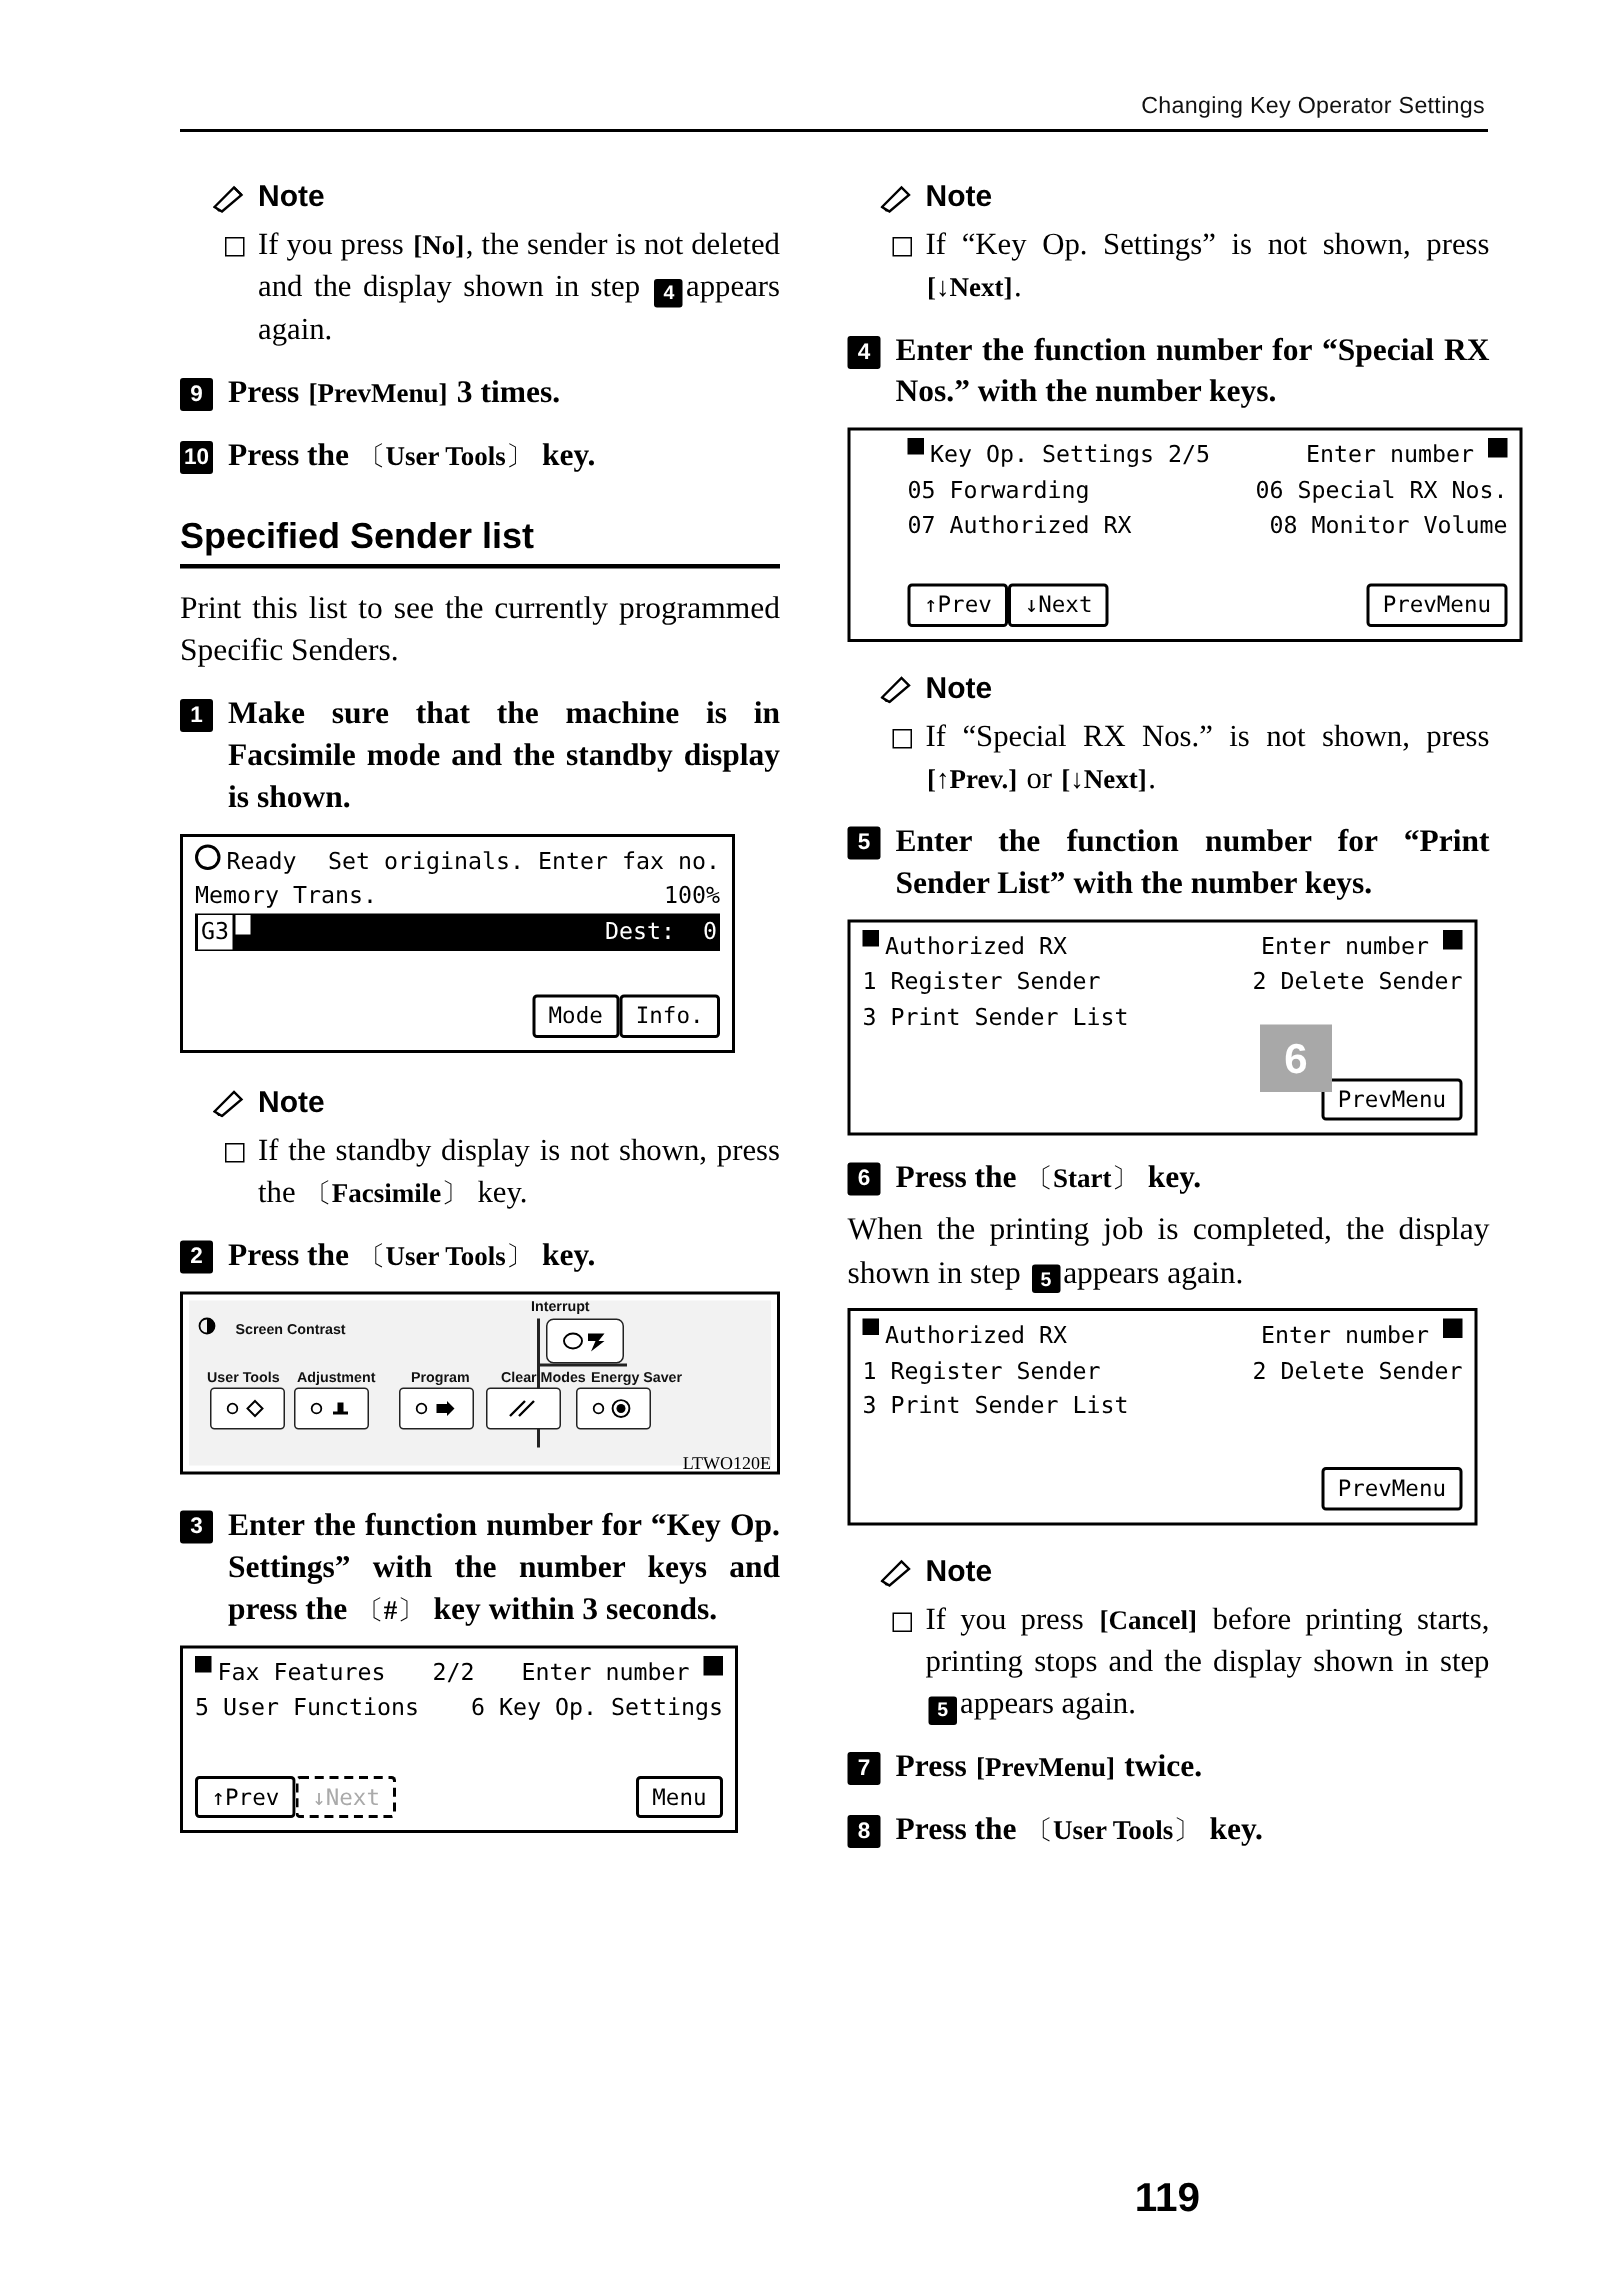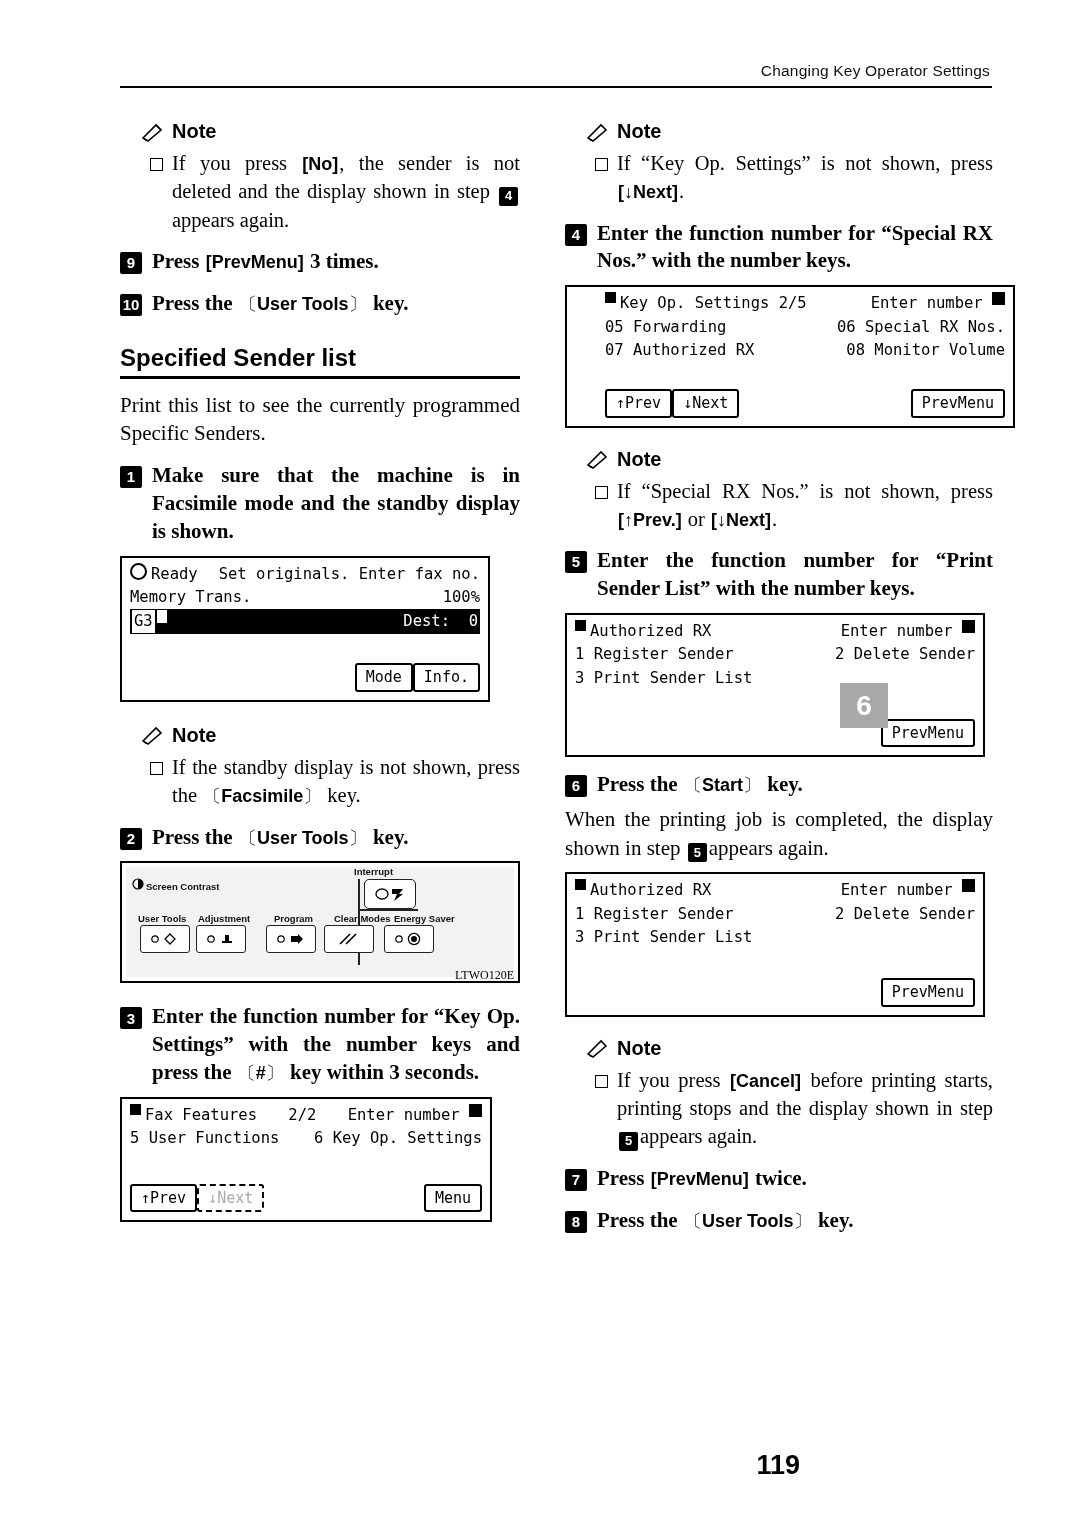--- a/index.html
+++ b/index.html
@@ -64,21 +64,21 @@
   .step .body { flex:1 1 auto; }
   .num-inline {
     display:inline-flex; align-items:center; justify-content:center;
     width:19px; height:19px; background:#000; color:#fff;
     font-family:"Liberation Sans", sans-serif;
     font-size:13px; font-weight:bold; border-radius:2px;
     vertical-align:-2px; margin:0 2px;
   }
   .kbd {
     display:inline-block;
-    font-family:Liberation Sans, sans-serif;
+    font-family:Liberation Serif, serif;
     font-weight:bold; font-size:18px;
     padding:0 1px;
   }
   .kbd-brk::before { content:"\3014"; font-weight:normal; }
   .kbd-brk::after  { content:"\3015"; font-weight:normal; }
 
   h2.section {
     font-family:"Liberation Sans", sans-serif;
     font-weight:bold; font-size:24px;
     margin:26px 0 4px 0; padding:0;
@@ -227,21 +227,21 @@
     </div>
 
     <div class="step">
       <span class="num">2</span>
       <span class="body"><span>Press the </span><span class="kbd kbd-brk">User Tools</span><span> key.</span></span>
     </div>
 
     <div class="panel">
       <div class="inner"></div>
 
-      <div class="pnl-label" style="left:24px; top:18px;">Screen Contrast</div>
+      <div class="pnl-label" style="left:35px; top:18px;">Screen Contrast</div>
       <svg style="position:absolute;left:10px;top:15px;" width="12" height="12" viewBox="0 0 12 12">
           <circle cx="6" cy="6" r="5" fill="none" stroke="#000" stroke-width="1.2"></circle>
           <path d="M6 1 A5 5 0 0 1 6 11 Z" fill="#000"></path>
         </svg>
 
       <div class="pnl-label" style="left:232px; top:3px;">Interrupt</div>
       <div class="pnl-key" style="left:242px; top:16px; width:50px; height:28px; border-radius:5px;">
         <svg width="34" height="16" viewBox="0 0 34 16">
             <ellipse cx="9" cy="8" rx="6" ry="5" fill="none" stroke="#000" stroke-width="1.3"></ellipse>
             <path d="M19 3 h11 l-4 5 h4 l-9 7 3-7 h-5 z" fill="#000"></path>

